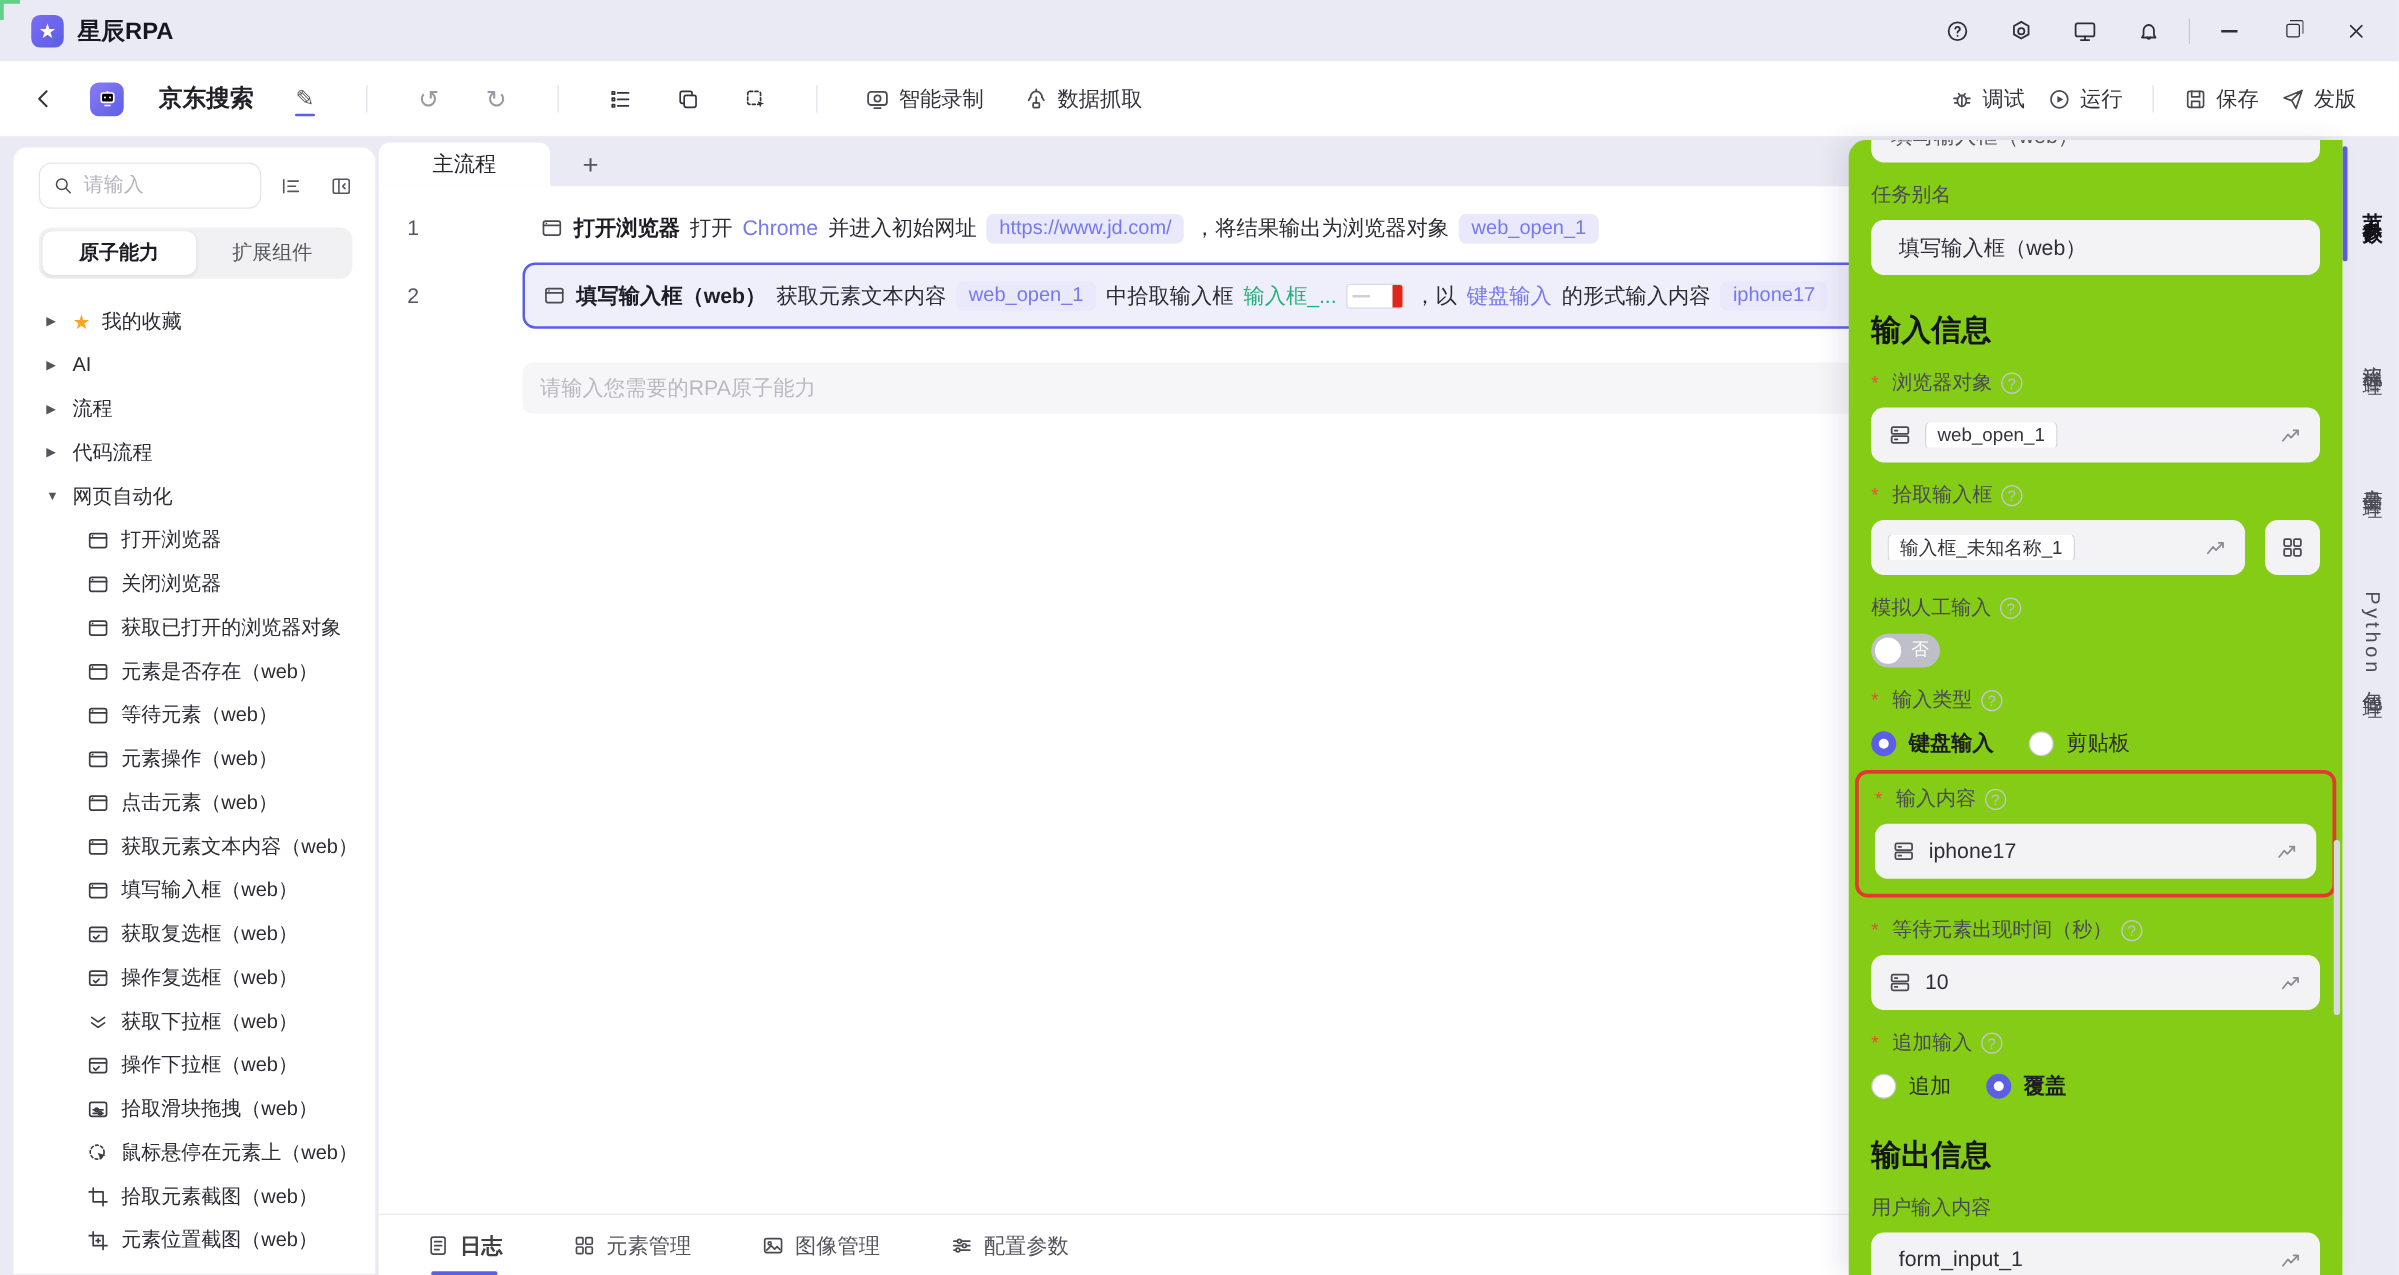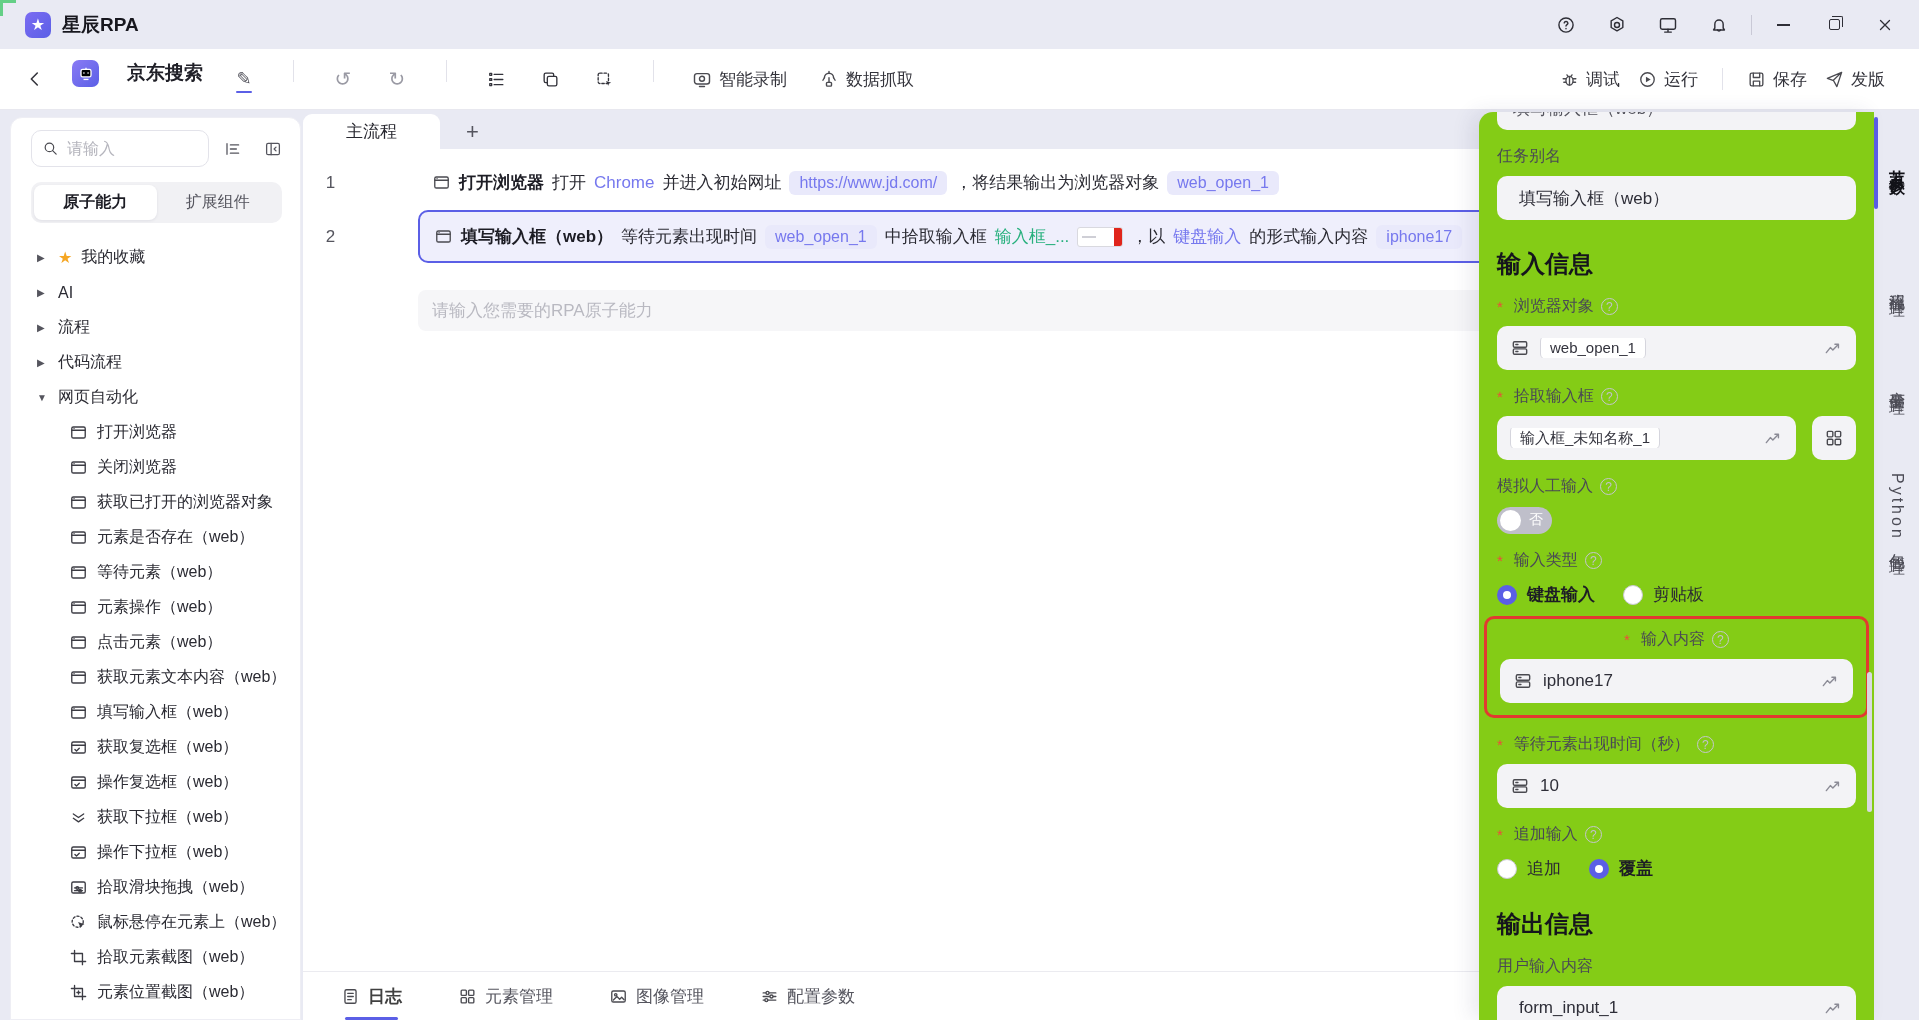--- a/index.html
+++ b/index.html
@@ -21,21 +21,21 @@
   .app-title{margin-left:11px;font-size:19px;font-weight:bold;color:#17171e;}
   .tb-right{position:absolute;right:0;top:0;height:49px;display:flex;align-items:center;}
   .tb-btn{width:34px;height:34px;margin-right:17px;display:flex;align-items:center;justify-content:center;border-radius:6px;cursor:pointer;color:#2e2e36;}
   .tb-sep{width:1px;height:20px;background:#c9c9d6;margin:0 14px 0 -2px;}
   .glyph-min{width:13px;height:2px;background:#2e2e36;}
   .glyph-max{width:11px;height:11px;border:1.6px solid #2e2e36;border-radius:2px;position:relative;}
   .glyph-max:before{content:"";position:absolute;left:2px;top:-4px;width:10px;height:10px;border-top:1.6px solid #2e2e36;border-right:1.6px solid #2e2e36;border-radius:0 2px 0 0;}
 
   
   .toolbar{position:absolute;left:0;top:49px;width:1919px;height:61px;background:#fff;border-bottom:1px solid #e8e8ef;display:flex;align-items:center;}
-  .tl-left{display:flex;margin-left:18px;gap:20px;}
+  .tl-left{display:flex;align-items:center;margin-left:18px;gap:20px;}
   .tool-btn{height:38px;min-width:34px;padding:0 6px;display:flex;align-items:center;justify-content:center;gap:7px;border-radius:8px;cursor:pointer;color:#33333b;font-size:17px;white-space:nowrap;}
   .robot{width:27px;height:27px;border-radius:7px;background:linear-gradient(135deg,#8a7bf5,#5b5fe6);display:flex;align-items:center;justify-content:center;}
   .robot svg{stroke:#fff;stroke-width:1.6;}
   .flow-name{font-size:19px;color:#202028;font-weight:600;margin:0 4px 0 8px;}
   .edit-ic{font-size:18px;color:#55555e;position:relative;}
   .edit-ic:after{content:"";position:absolute;left:0;right:0;bottom:-3px;height:2px;background:var(--accent);border-radius:2px;}
   .v-sep{width:1px;height:22px;background:#e2e2ea;margin:0 12px;}
   .uchar{font-size:20px;color:#9a9aa4;}
   .tl-right{position:absolute;right:28px;display:flex;align-items:center;gap:6px;}
 
@@ -101,21 +101,21 @@
   .sqbtn{width:44px;height:44px;background:var(--input);border-radius:10px;display:flex;align-items:center;justify-content:center;color:#55555f;cursor:pointer;flex:0 0 44px;}
   .toggle{margin-top:10px;width:55px;height:27px;background:#bfbfca;border-radius:14px;position:relative;cursor:pointer;}
   .toggle .knob{position:absolute;left:3px;top:3px;width:21px;height:21px;background:#fff;border-radius:50%;}
   .toggle .t-txt{position:absolute;right:9px;top:4px;color:#fff;font-size:14px;}
   .radios{margin-top:12px;display:flex;gap:28px;}
   .radio-opt{display:flex;align-items:center;gap:10px;cursor:pointer;font-size:17px;color:#2b2b33;}
   .rdot{width:20px;height:20px;border-radius:50%;border:1.5px solid #c8c8d2;background:#fff;}
   .radio-opt.sel .rdot{border:6px solid var(--accent);}
   .radio-opt.sel{font-weight:600;color:#1d1d25;}
   .hl{border:3px solid var(--red);border-radius:10px;margin:10px -13px 6px;padding:0 13px 12px;}
-  .hl .p-label{margin-top:10px;justify-content:center;}
+  .hl .p-label{margin-top:10px;}
   .p-header{margin-top:28px;font-size:24px;font-weight:bold;color:#15151d;}
   .panel-scroll{position:absolute;right:2px;top:560px;width:5px;height:140px;background:#d9d9e0;border-radius:3px;}
 
   
   .strip{position:absolute;left:1874px;top:0;width:45px;bottom:0;}
   .s-tab{position:absolute;left:0;width:45px;display:flex;align-items:center;justify-content:center;cursor:pointer;}
   .s-txt{writing-mode:vertical-rl;letter-spacing:3px;font-size:16px;color:#4b4b55;}
   .s-tab.active .s-txt{color:#121218;font-weight:bold;}
   .s-bar{position:absolute;left:0;top:0;bottom:0;width:4px;background:var(--accent);border-radius:2px;display:none;}
   .s-tab.active .s-bar{display:block;}
@@ -528,21 +528,21 @@
             <div class="num">2</div>
             <div class="stepcard">
               <span class="ico">
                 <svg width="19" height="19" viewBox="0 0 24 24" style="stroke:currentColor;fill:none;stroke-width:1.7;stroke-linecap:round;stroke-linejoin:round">
                   <rect x="3.5" y="5" width="17" height="14" rx="2"></rect>
                   <path d="M3.5 9.2h17"></path>
                   <circle cx="6.4" cy="7.1" r=".9" fill="currentColor" stroke="none"></circle>
                 </svg>
               </span>
               <span class="seg-b">填写输入框（web）</span>
-              <span class="seg-t">等待元素出现时间</span>
+              <span class="seg-t">获取元素文本内容</span>
               <span class="seg-pill">web_open_1</span>
               <span class="seg-t">中拾取输入框</span>
               <span class="seg-green">输入框_...</span>
               <span class="thumb">
                 <span class="tred"></span>
               </span>
               <span class="seg-t">，以</span>
               <span class="seg-link">键盘输入</span>
               <span class="seg-t">的形式输入内容</span>
               <span class="seg-pill">iphone17</span>

